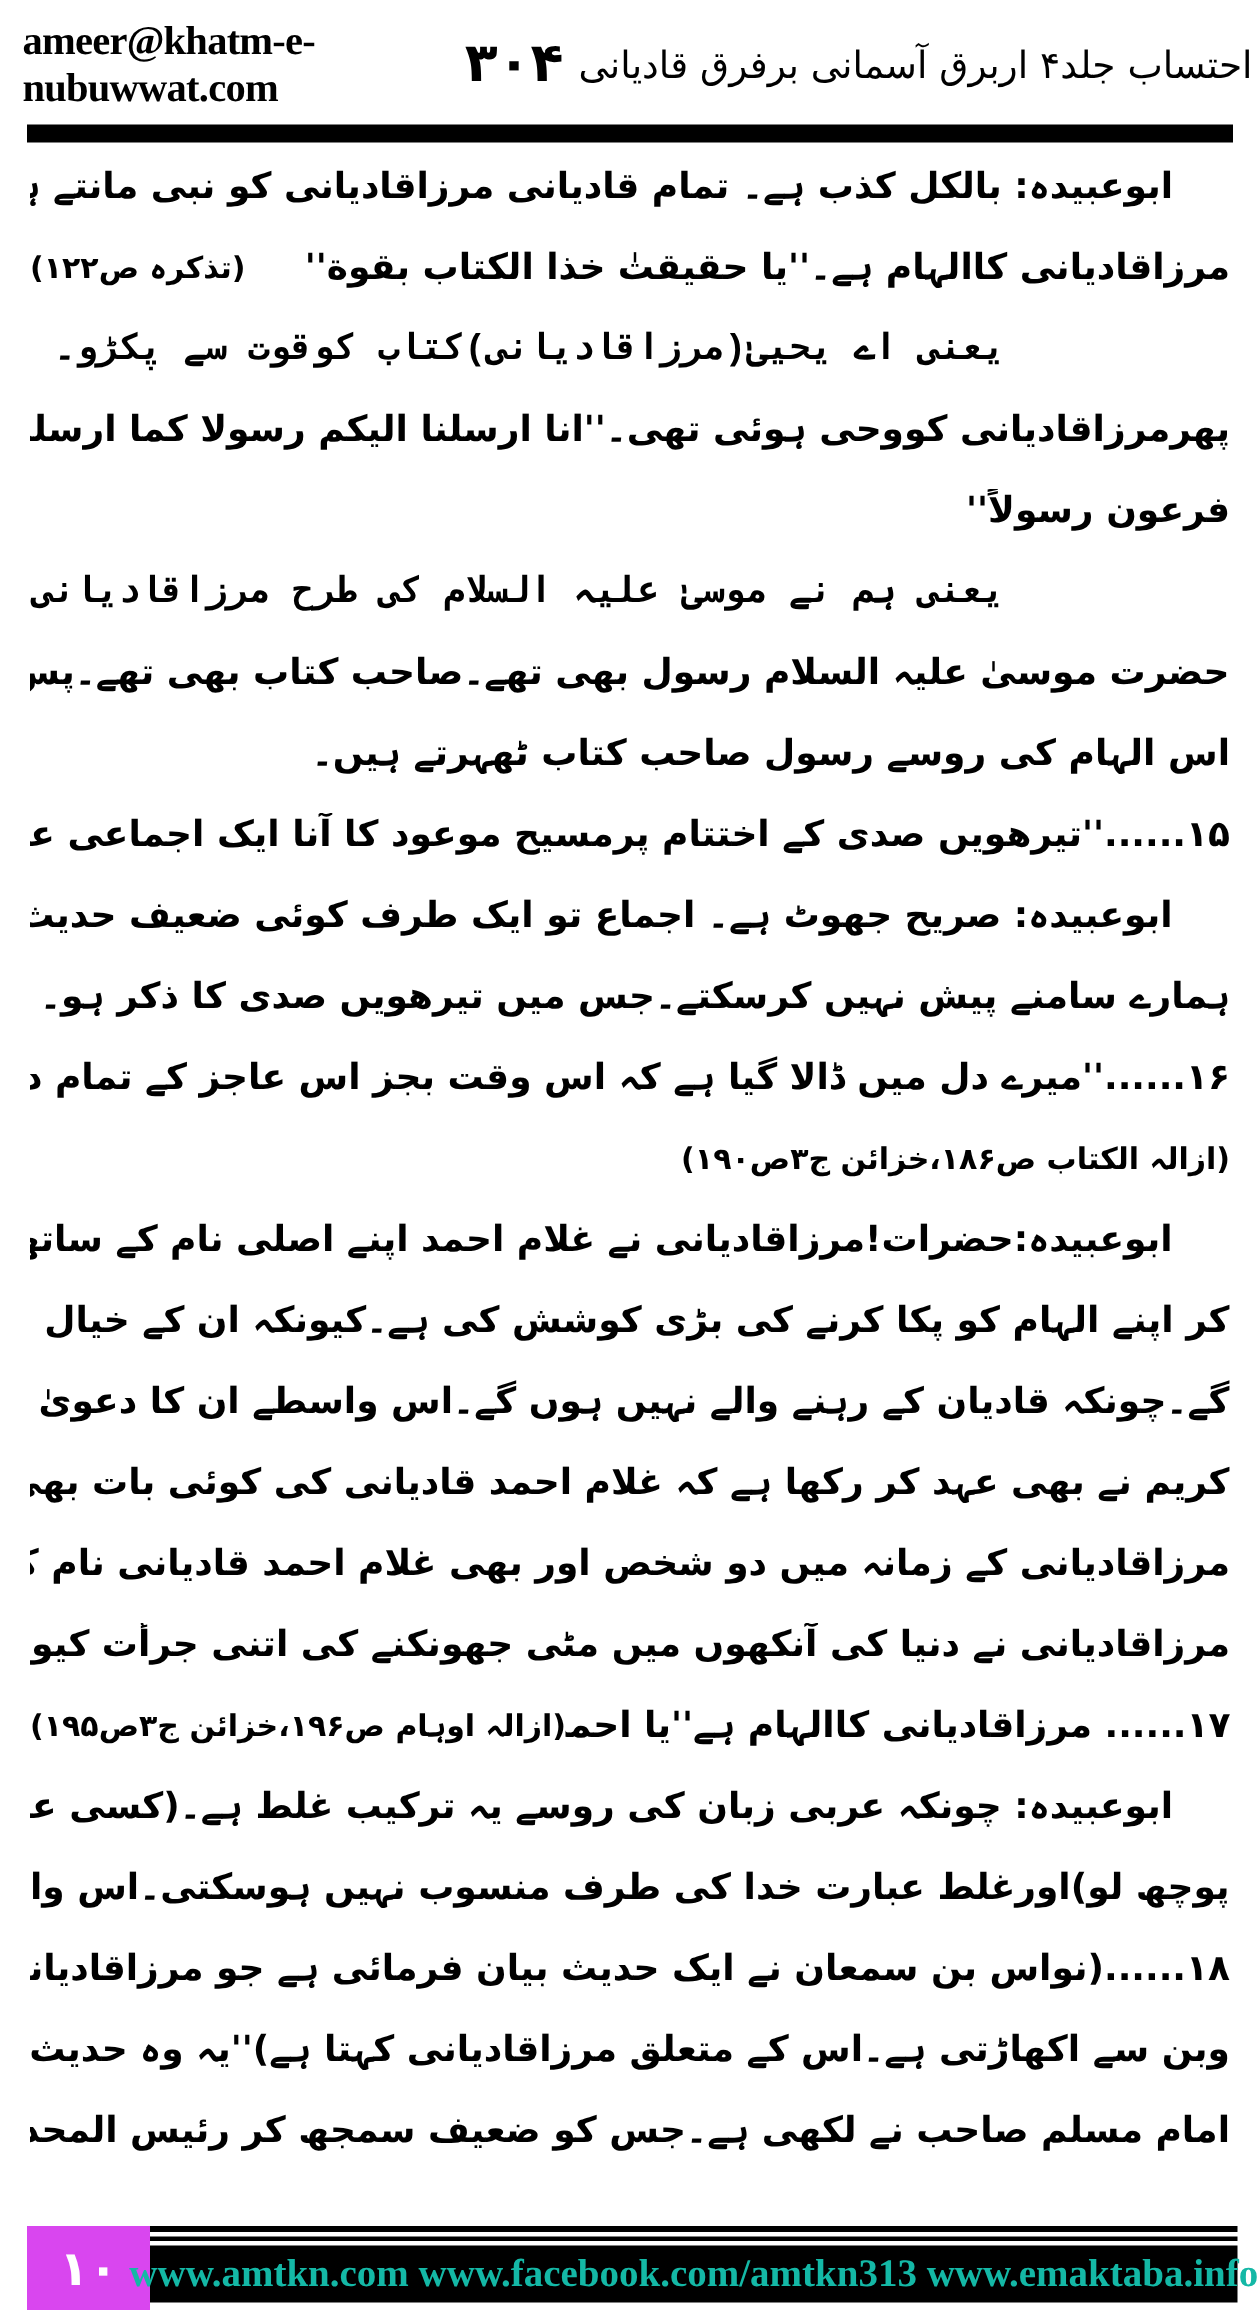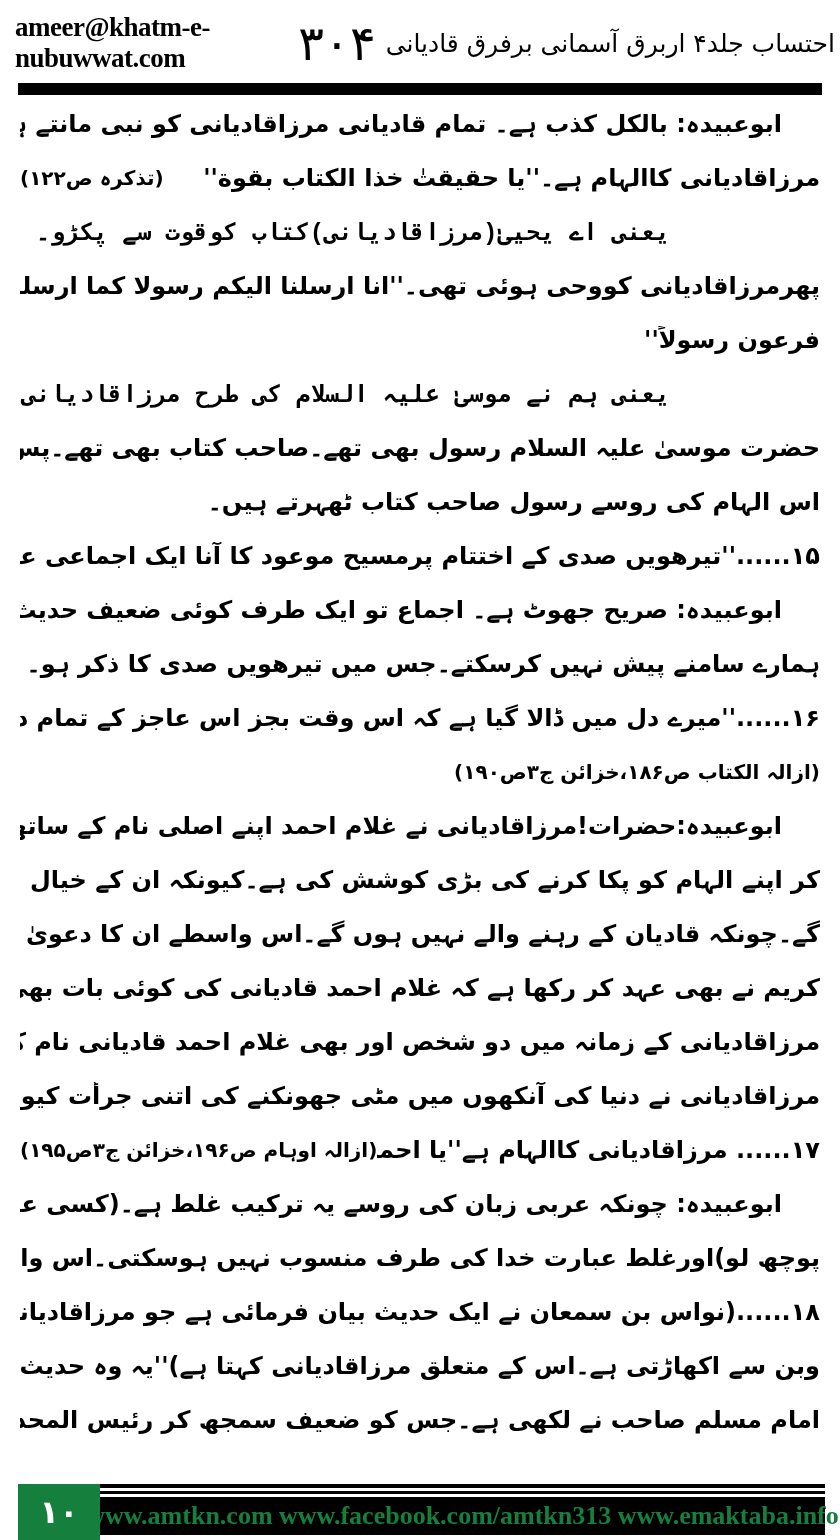--- a/index.html
+++ b/index.html
@@ -3,43 +3,43 @@
 <meta charset="utf-8">
 <style>
   html,body{margin:0;padding:0;}
   body{
     width:840px;height:1540px;background:#ffffff;color:#000;
     font-family:"DejaVu Sans",sans-serif;position:relative;overflow:hidden;
   }
   
   .header{display:flex;align-items:center;padding:12px 5px 0 15px;}
   .email{font-family:"Liberation Serif",serif;font-weight:bold;font-size:27px;letter-spacing:-0.5px;}
-  .pagenum{font-size:48px;font-weight:normal;margin:0 10px 0 12px;line-height:1;}
+  .pagenum{font-size:36px;font-weight:bold;margin:0 10px 0 12px;line-height:1;}
   .hspacer{flex:1;}
   .book-title{direction:rtl;font-size:25px;font-weight:normal;white-space:nowrap;}
   .rule{height:12px;background:#000;margin:9px 18px 0 18px;}
   
   .textbody{direction:rtl;padding:0 20px;margin-top:2px;}
   .line{height:54px;display:flex;align-items:center;justify-content:flex-start;
         white-space:nowrap;font-weight:bold;font-size:24px;}
   .line .t{overflow:hidden;max-width:100%;}
   .line.has-cite{justify-content:space-between;}
   .cite{font-size:20px;font-weight:bold;flex:0 0 auto;}
   .indent{padding-right:38px;}
   .indent2{padding-right:150px;font-family:Liberation Mono, monospace;}
   .cite-inset{padding-left:88px;}
   
   .footer{position:absolute;left:0;right:0;bottom:0;height:56px;}
-  .pagebox{position:absolute;left:18px;bottom:0;width:82px;height:56px;background:#15803d;
+  .pagebox{position:absolute;left:18px;bottom:0;width:82px;height:56px;background:#d946ef;
            color:#fff;display:flex;align-items:center;justify-content:center;
            font-size:32px;font-weight:bold;}
   .flines{position:absolute;left:100px;right:15px;top:0;}
   .fl1{height:4px;background:#000;}
   .fl2{height:3px;background:#000;margin-top:3px;}
-  .fbar{margin-top:3px;height:38px;background:#000;color:#15803d;display:flex;
+  .fbar{margin-top:3px;height:38px;background:#000;color:#14b8a6;display:flex;
         align-items:center;justify-content:center;font-family:"Liberation Serif",serif;
         font-weight:bold;font-size:26px;white-space:nowrap;}
 </style>
 </head>
 <body>
 
 <div class="header">
   <span class="email">ameer@khatm-e-nubuwwat.com</span>
   <span class="pagenum">۳۰۴</span>
   <span class="hspacer"></span>

